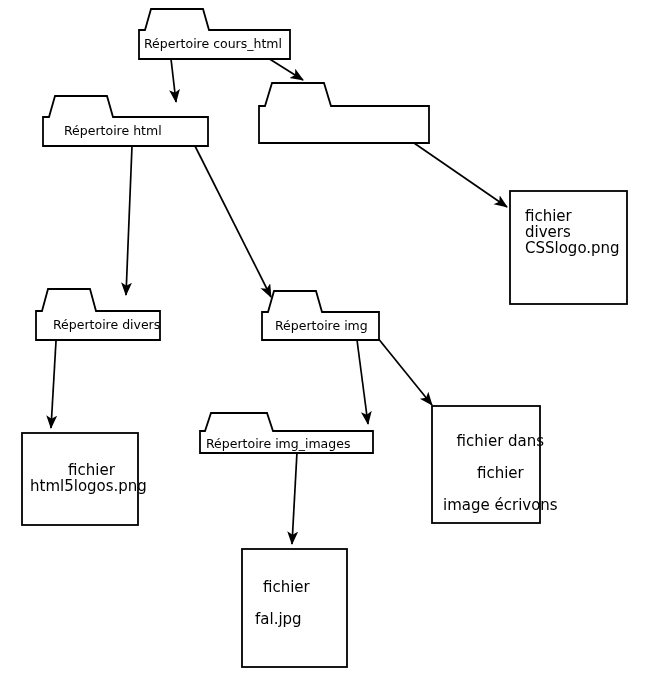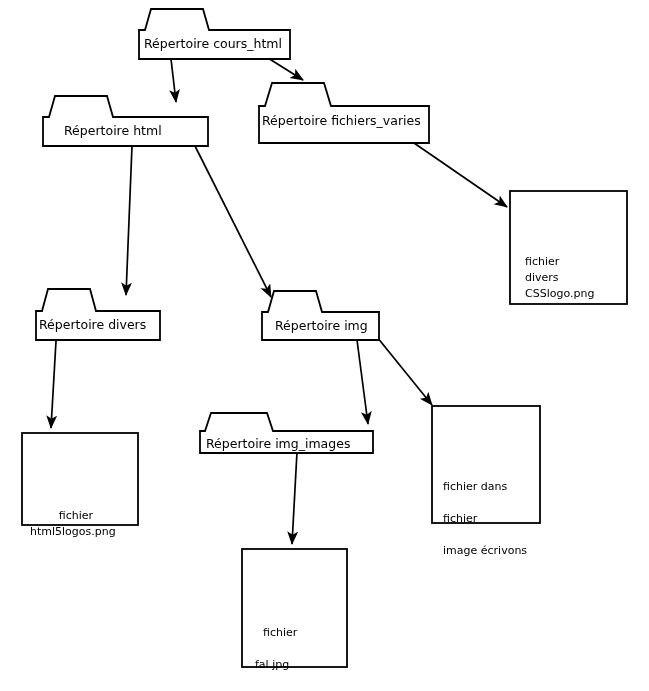--- a/index.html
+++ b/index.html
@@ -38,23 +38,22 @@
   .folder-label {
     position: absolute;
     white-space: nowrap;
     color: #000000;
     font-size: 12.5px;
     line-height: 1;
   }
   .file-label {
     position: absolute;
     color: #000000;
-    font-size: 11px;
+    font-size: 15px;
     white-space: nowrap;
-    margin-top: 46px;
   }
   .file-label div {
     white-space: nowrap;
   }
 </style>
 </head>
 <body>
 
 <div id="diagram-root">
 
@@ -98,28 +97,27 @@
     <svg class="folder-svg" width="167" height="52" viewBox="0 0 167 52" xmlns="http://www.w3.org/2000/svg">
       <path d="M1,51 L1,22 L7,22 L13,1 L65,1 L71,22 L166,22 L166,51 Z" fill="#ffffff" stroke="#000000" stroke-width="1.8" stroke-linejoin="miter"></path>
     </svg>
     <span class="folder-label" style="left:22px; top:14px;margin-top:16px;">Répertoire html</span>
   </div>
 
   <div class="node" style="left:258px; top:82px; width:172px; height:62px;">
     <svg class="folder-svg" width="172" height="62" viewBox="0 0 172 62" xmlns="http://www.w3.org/2000/svg">
       <path d="M1,61 L1,24 L7,24 L14,1 L66,1 L73,24 L171,24 L171,61 Z" fill="#ffffff" stroke="#000000" stroke-width="1.8" stroke-linejoin="miter"></path>
     </svg>
-    <span class="folder-label" style="left:4px; top:33px;">Répertoire fichiers_varies</span>
   </div>
 
   <div class="node" style="left:35px; top:288px; width:126px; height:53px;">
     <svg class="folder-svg" width="126" height="53" viewBox="0 0 126 53" xmlns="http://www.w3.org/2000/svg">
       <path d="M1,52 L1,23 L7,23 L13,1 L55,1 L61,23 L125,23 L125,52 Z" fill="#ffffff" stroke="#000000" stroke-width="1.8" stroke-linejoin="miter"></path>
     </svg>
-    <span class="folder-label" style="left:4px; top:31px;">Répertoire divers</span>
+    <span class="folder-label" style="left:18px; top:31px;">Répertoire divers</span>
   </div>
 
   <div class="node" style="left:199px; top:412px; width:175px; height:42px;">
     <svg class="folder-svg" width="175" height="42" viewBox="0 0 175 42" xmlns="http://www.w3.org/2000/svg">
       <path d="M1,41 L1,19 L6,19 L12,1 L68,1 L74,19 L174,19 L174,41 Z" fill="#ffffff" stroke="#000000" stroke-width="1.8" stroke-linejoin="miter"></path>
     </svg>
     <span class="folder-label" style="left:7px; top:26px;">Répertoire img_images</span>
   </div>
 
   <div class="node" style="left:261px; top:290px; width:119px; height:51px;">
@@ -143,21 +141,21 @@
   <div class="node" style="left:21px; top:432px; width:118px; height:94px;">
     <svg class="file-svg" width="118" height="94" viewBox="0 0 118 94" xmlns="http://www.w3.org/2000/svg">
       <rect x="1" y="1" width="116" height="92" fill="#ffffff" stroke="#000000" stroke-width="1.8"></rect>
     </svg>
     <div class="file-label" style="left:9px; top:30px; line-height:16px;">
       <div style="text-align:center; padding-left:6px;">fichier</div>
       <div>html5logos.png</div>
     </div>
   </div>
 
-  <div class="node" style="left:431px; top:405px; width:110px; height:119px;">
+  <div class="node" style="left:431px; top:405px; width:110px; height:119px;text-align:center;">
     <svg class="file-svg" width="110" height="119" viewBox="0 0 110 119" xmlns="http://www.w3.org/2000/svg">
       <rect x="1" y="1" width="108" height="117" fill="#ffffff" stroke="#000000" stroke-width="1.8"></rect>
     </svg>
     <div class="file-label" style="left:12px; top:20px; line-height:32px;">
       <div>fichier dans</div>
       <div>fichier</div>
       <div>image écrivons</div>
     </div>
   </div>
 

